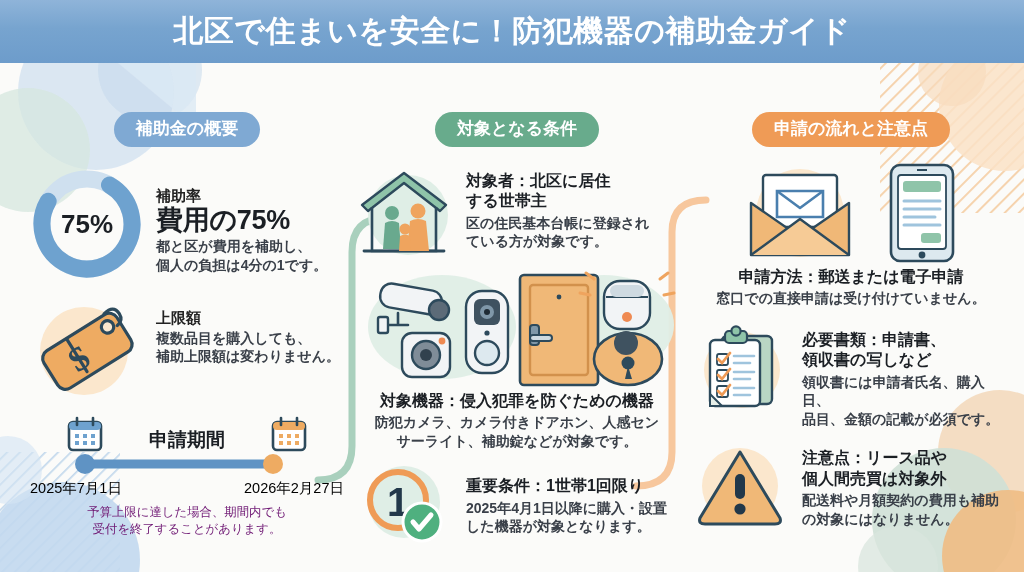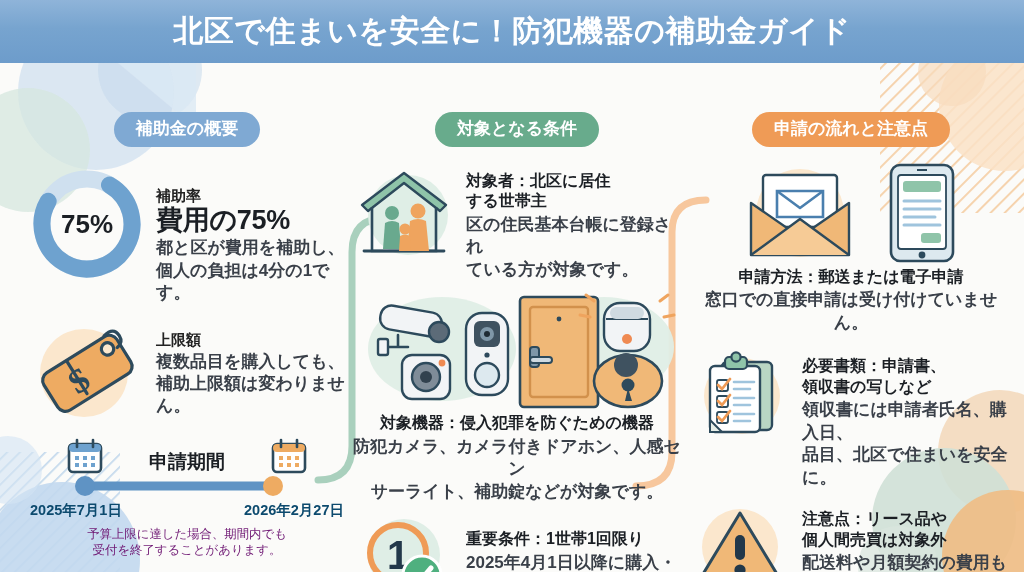--- a/index.html
+++ b/index.html
@@ -45,40 +45,40 @@
   .pill.blue   { background: #7fa9d3; }
   .pill.green  { background: #68ab8c; }
   .pill.orange { background: #ef9b56; }
 
   .row { display: flex; align-items: flex-start; gap: 10px; }
   .icon-wrap { flex: 0 0 auto; position: relative; }
   .txt { flex: 1 1 auto; min-width: 0; }
   .kicker { font-size: 15px; font-weight: bold; color: #222; line-height: 1.2; }
   .big { font-size: 27px; font-weight: bold; color: #1b1f24; line-height: 1.12; letter-spacing: -.3px; }
   .head { font-size: 16px; font-weight: bold; color: #1b1f24; line-height: 1.28; }
-  .note { font-size: 17px; font-weight: bold; color: #3a4049; line-height: 1.32; margin-top: 2px; }
+  .note { font-size: 14px; font-weight: bold; color: #3a4049; line-height: 1.32; margin-top: 2px; }
 
   
   #donut-label {
     position: absolute; left: 0; top: 0; width: 118px; height: 118px;
     display: flex; align-items: center; justify-content: center;
     font-size: 26px; font-weight: bold; color: #1b1f24;
   }
 
   
   #timeline { margin-top: 14px; position: relative; }
   #tl-title {
     position: absolute; left: 104px; top: 6px;
     font-size: 19px; font-weight: bold; color: #1b1f24;
   }
   #tl-dates {
     display: flex; justify-content: space-between;
     margin-top: 4px; padding: 0 2px;
   }
-  .tl-date { font-size: 14.5px; font-weight: bold; color: #0c4a6e; }
+  .tl-date { font-size: 14.5px; font-weight: normal; color: #000000; }
   #tl-note { margin-top: 6px; text-align: center; font-size: 12.4px; font-weight: normal; color: #701a75; line-height: 1.34; }
 
   .center-txt { text-align: center; }
   svg { display: block; }
 </style>
 </head>
 <body>
 
 <div id="stage">
 
@@ -393,21 +393,21 @@
             <line x1="42" y1="66" x2="62" y2="66" stroke="#9fc4dd" stroke-width="2.6" stroke-linecap="round"></line>
             <line x1="42" y1="73" x2="58" y2="73" stroke="#9fc4dd" stroke-width="2.6" stroke-linecap="round"></line>
           </g>
           <path d="M18 72 L30 84 L18 84 Z" fill="#e7efe9" stroke="#2d4a5c" stroke-width="2"></path>
         </svg>
       </div>
       <div class="txt" style="padding-top:8px;">
         <div class="head" style="white-space:pre-line;">必要書類：申請書、
 領収書の写しなど</div>
         <div class="note" style="white-space:pre-line;">領収書には申請者氏名、購入日、
-品目、北区で住まいを安全に。</div>
+品目、金額の記載が必須です。</div>
       </div>
     </div>
 
     <div class="row" style="margin-top:14px;">
       <div class="icon-wrap" style="width:100px;">
         <svg width="100" height="88" viewBox="0 0 100 88">
           <circle cx="48" cy="44" r="38" fill="#fbe7cd"></circle>
           <path d="M48 10 L88 76 Q90 82 83 82 L13 82 Q6 82 8 76 Z" fill="#f0b877" stroke="#2d4a5c" stroke-width="3" stroke-linejoin="round"></path>
           <rect x="43" y="32" width="10" height="25" rx="5" fill="#22384a"></rect>
           <circle cx="48" cy="67" r="5.6" fill="#22384a"></circle>

